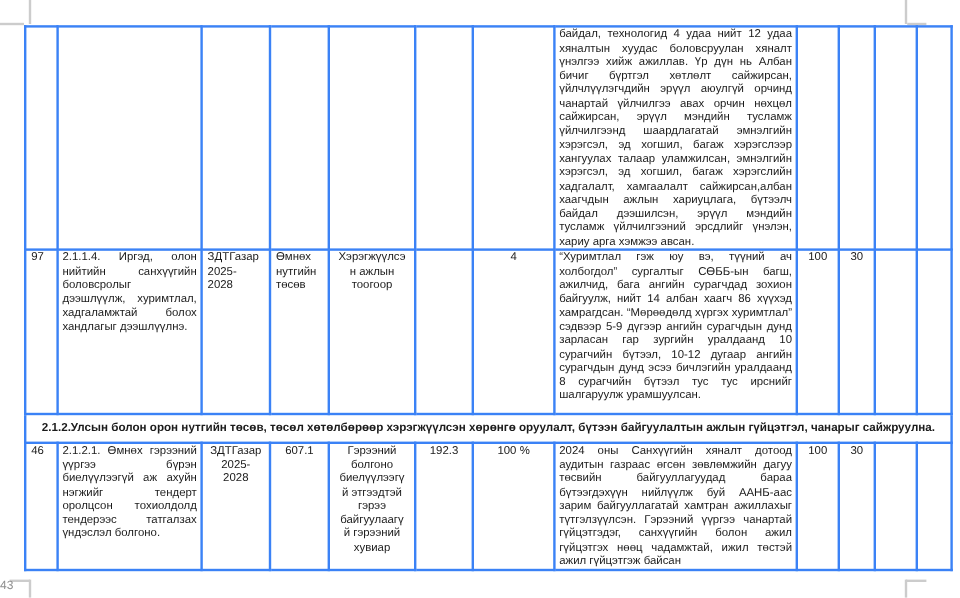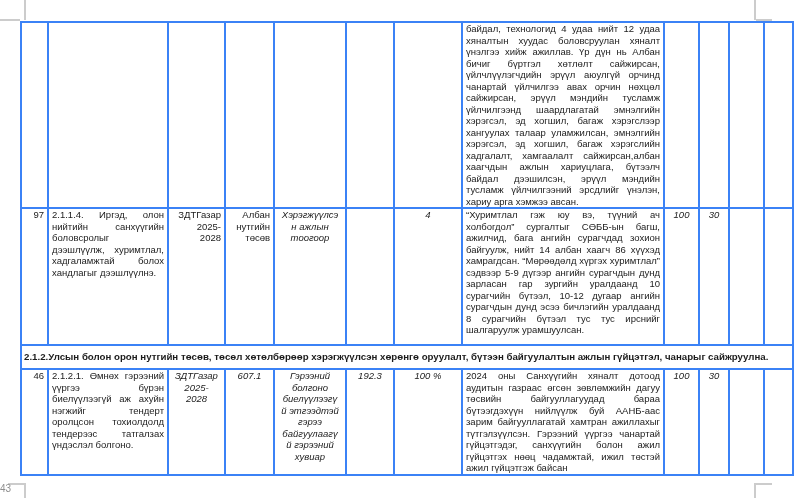--- a/index.html
+++ b/index.html
@@ -21,27 +21,27 @@
   }
   td {
     border: 2px solid #3b82f6;
     vertical-align: top;
     font-size: 9.5px;
     line-height: 11.5px;
     padding: 0 3px;
     overflow: hidden;
     word-wrap: break-word;
   }
-  td.no { padding-left: 4px; text-align: right; }
+  td.no { padding-left: 4px; }
   .just { text-align: justify; }
-  .ctr  { text-align: center; font-style: italic; }
+  .ctr  { text-align: center; }
   .pre  { white-space: pre-line; margin-left: 48px; }
   .sec  {
     font-weight: bold;
-    text-align: left;
+    text-align: center;
     font-size: 9.7px;
     line-height: 11.8px;
     padding: 0 2px;
     vertical-align: middle;
   }
   .pgnum {
     position: absolute;
     left: 0; top: 483px; width: 778px;
     font-size: 10px;
     color: #8f8f8f;
@@ -101,21 +101,21 @@
       <td></td>
       <td></td>
     </tr>
 
     <tr style="height:137px">
       <td class="no">97</td>
       <td class="just">2.1.1.4. Иргэд, олон нийтийн санхүүгийн боловсролыг дээшлүүлж, хуримтлал, хадгаламжтай болох хандлагыг дээшлүүлнэ.</td>
       <td class="pre no">ЗДТГазар
 2025-
 2028</td>
-      <td class="no">Албан нутгийн төсөв</td>
+      <td class="no">Өмнөх нутгийн төсөв</td>
       <td class="pre ctr">Хэрэгжүүлсэ
 н ажлын
 тоогоор</td>
       <td></td>
       <td class="ctr">4</td>
       <td class="just">“Хуримтлал гэж юу вэ, түүний ач холбогдол” сургалтыг СӨББ-ын багш, ажилчид, бага ангийн сурагчдад зохион байгуулж, нийт 14 албан хаагч 86 хүүхэд хамрагдсан. “Мөрөөдөлд хүргэх хуримтлал” сэдвээр 5-9 дүгээр ангийн сурагчдын дунд зарласан гар зургийн уралдаанд 10 сурагчийн бүтээл, 10-12 дугаар ангийн сурагчдын дунд эсээ бичлэгийн уралдаанд 8 сурагчийн бүтээл тус тус ирснийг шалгаруулж урамшуулсан.</td>
       <td class="ctr">100</td>
       <td class="ctr">30</td>
       <td></td>
       <td></td>

